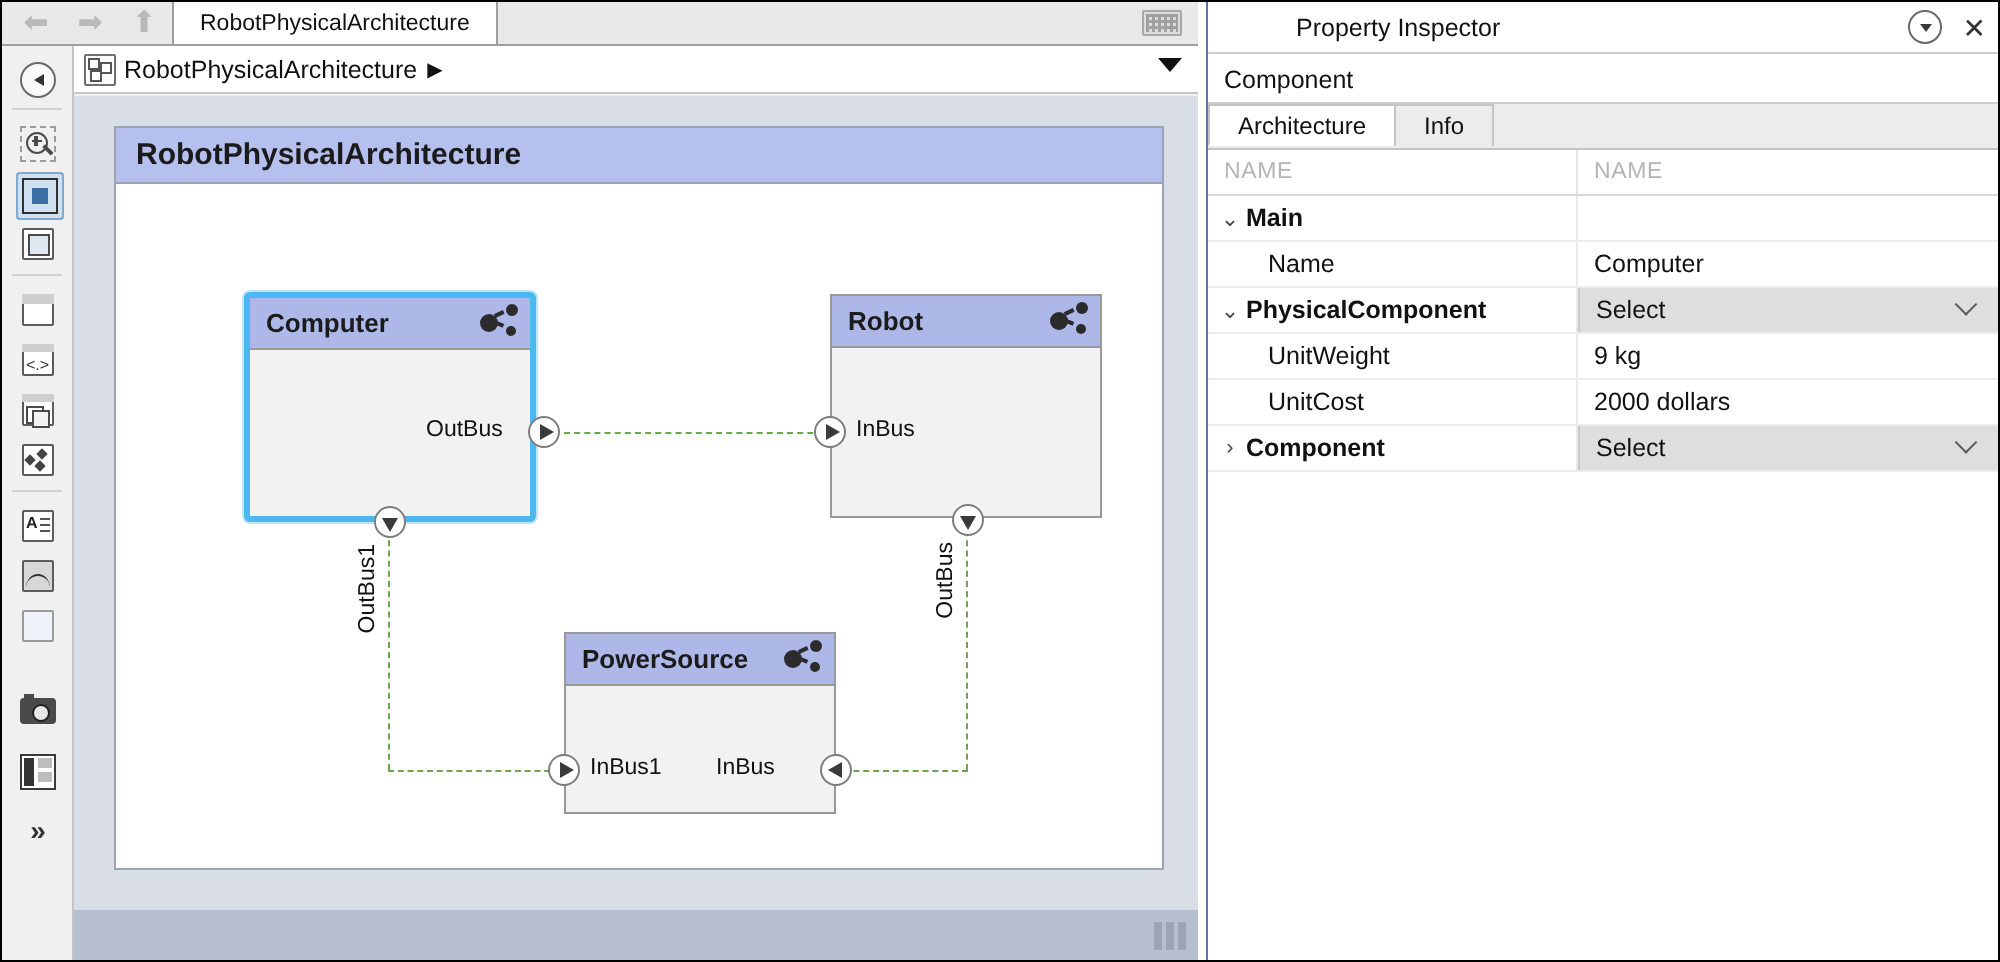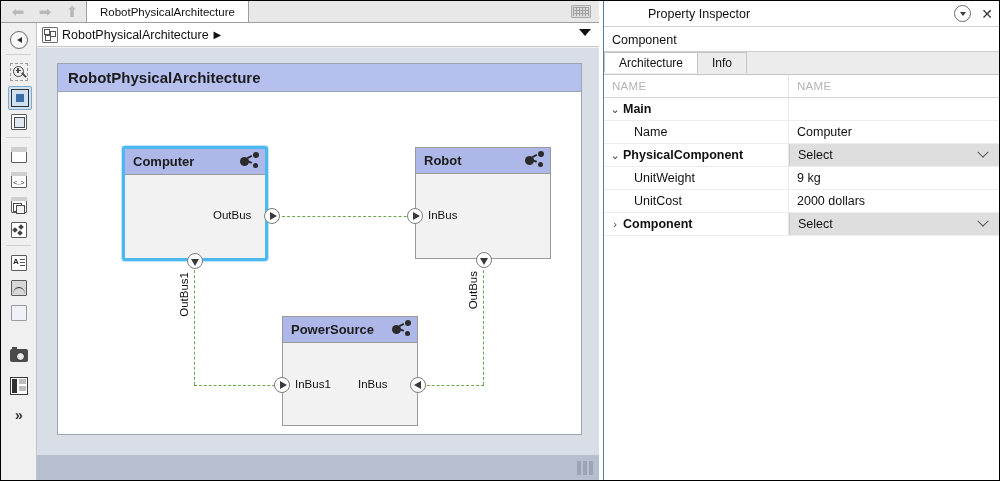--- a/index.html
+++ b/index.html
@@ -300,21 +300,21 @@
         </div>
         <div class="port" style="left:349px;top:144px">
             <span class="tri-r"></span>
           </div>
         <span class="portlabel" style="left:370px;top:145px">InBus</span>
         <div class="port" style="left:418px;top:188px">
             <span class="tri-d"></span>
           </div>
         <span class="portlabel vert" style="left:409px;top:207px">OutBus</span>
 
-        <div class="block" style="left:224px;top:252px;width:136px;height:110px">
+        <div class="block" style="left:224px;top:252px;width:136px;height:91px">
           <div class="block-hdr">
             <span>PowerSource</span>
             <span class="comp-badge">
               <b class="big"></b>
                 <b class="t"></b>
                 <b class="s"></b>
                 <i class="l1"></i>
                 <i class="l2"></i>
             </span>
           </div>

